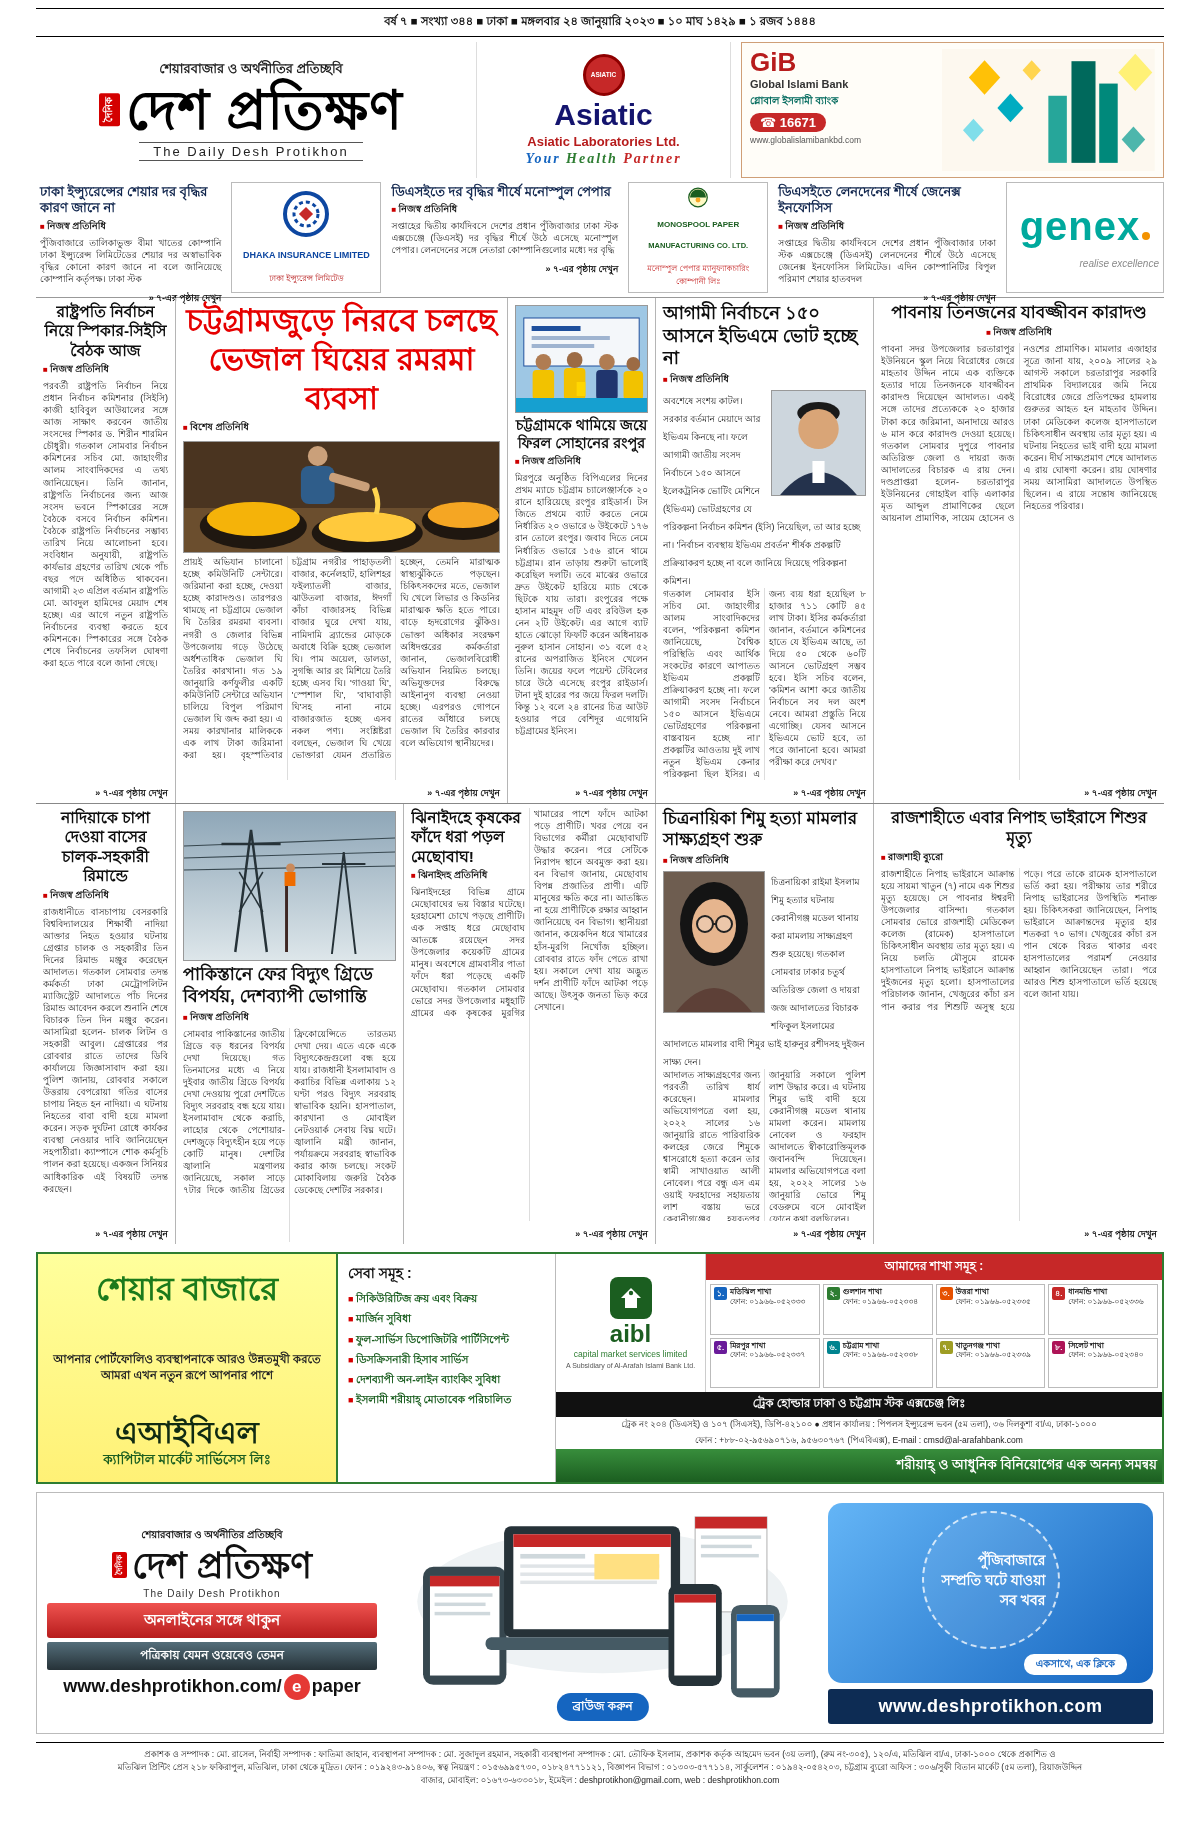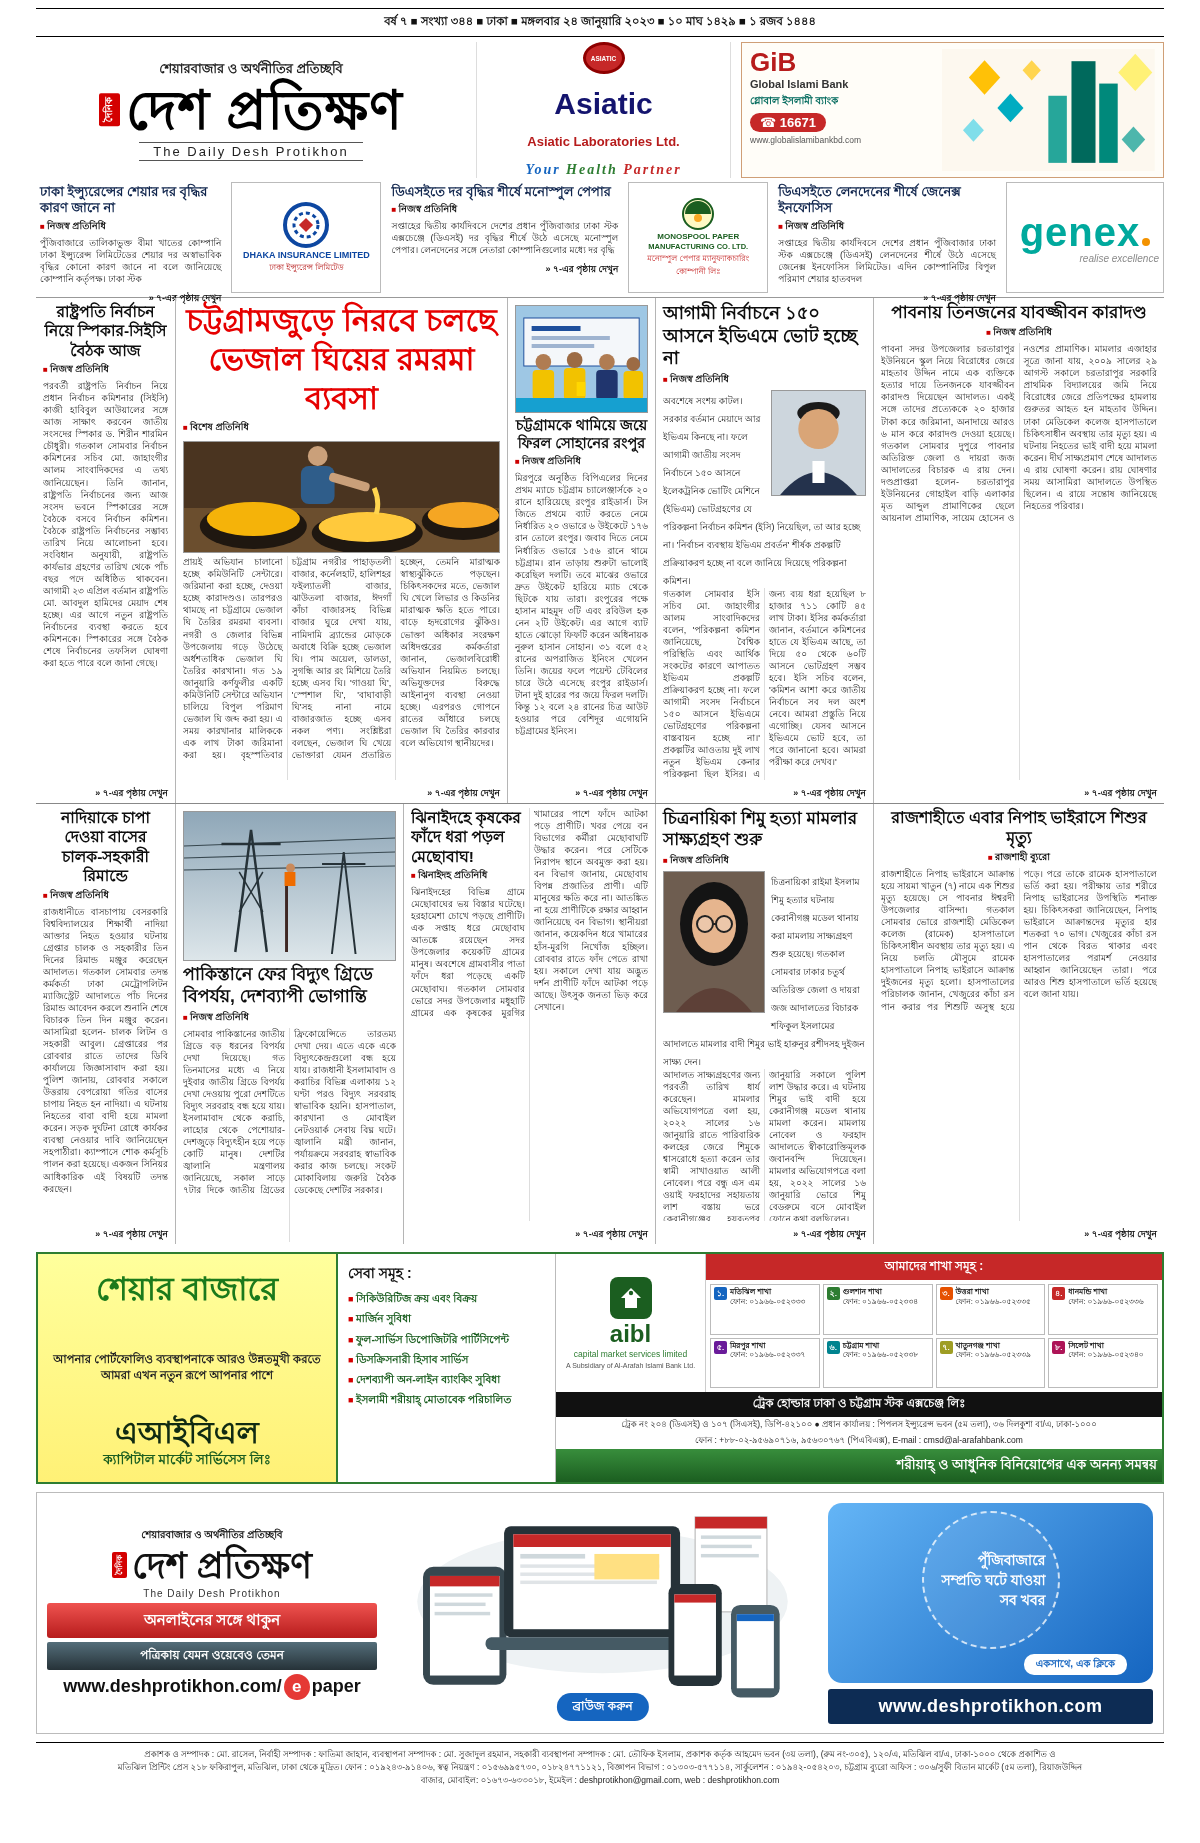--- a/index.html
+++ b/index.html
@@ -11,21 +11,21 @@
   .dateline{border-top:1.5px solid #000;border-bottom:1.5px solid #000;text-align:center;font-size:11.5px;font-weight:bold;padding:4px 0}
 
   
   .masthead-row{display:flex;gap:10px;height:136px;margin:5px 0 4px;align-items:stretch}
   .masthead{width:430px;text-align:center;display:flex;flex-direction:column;justify-content:center}
   .m-tagline{font-size:13px;font-weight:bold;color:#222}
   .m-title-row{display:flex;align-items:center;justify-content:center;gap:6px;margin:2px 0}
   .daily-chip{background:#d40000;color:#fff;font-size:10px;font-weight:bold;writing-mode:vertical-rl;transform:rotate(180deg);padding:4px 2px;border-radius:2px}
   .m-title{font-size:54px;font-weight:bold;color:#000;line-height:1.05;letter-spacing:1px}
   .m-sub{font-size:13px;letter-spacing:2px;color:#222;border-top:1px solid #555;border-bottom:1px solid #555;display:inline-block;margin:2px auto 0;padding:1px 14px}
-  .ad-asiatic{width:255px;border-left:1px solid #ddd;border-right:1px solid #ddd;display:flex;flex-direction:column;align-items:center;justify-content:center;gap:13px}
+  .ad-asiatic{width:255px;border-left:1px solid #ddd;border-right:1px solid #ddd;display:flex;flex-direction:column;align-items:center;justify-content:center;gap:2px}
   .asiatic-circle{width:42px;height:42px;border-radius:50%;background:#c62828;border:3px solid #8e0000;color:#fff;font-size:6.5px;font-weight:bold;display:flex;align-items:center;justify-content:center}
   .asiatic-brand{font-size:30px;font-weight:bold;color:#14146e}
   .asiatic-co{font-size:13px;font-weight:bold;color:#b71c1c}
   .asiatic-slogan{font-family:"Liberation Serif",serif;font-style:italic;font-size:14px;font-weight:bold;letter-spacing:2px}
   .sl1{color:#1565c0}.sl2{color:#2e7d32}.sl3{color:#c62828}
   .ad-gib{flex:1;border:1px solid #cf9f77;display:flex;padding:6px 8px;gap:6px;background:#fffdf8}
   .gib-left{width:46%;display:flex;flex-direction:column;gap:3px}
   .gib-logo{font-size:26px;font-weight:bold;color:#b71c1c;line-height:1}
   .gib-name{font-size:11px;font-weight:bold;color:#333}
   .gib-name-bn{font-size:10px;color:#00695c;font-weight:bold}
@@ -34,21 +34,21 @@
   .gib-art{flex:1}
 
   
   .briefs-row{display:flex;gap:6px;height:116px;border-bottom:1px solid #999;padding-bottom:4px}
   .brief{padding:2px 4px}
   .brief-h{font-size:13px;font-weight:bold;color:#10254d;line-height:1.25;margin-bottom:2px}
   .byline{font-size:9.5px;font-weight:bold;margin:2px 0 3px}
   .byline::before{content:"■ ";color:#cc0000;font-size:8px}
   .bt{font-size:9px;line-height:1.34;text-align:justify;color:#1a1a1a}
   .more{font-size:9px;font-weight:bold;text-align:right;margin-top:6px;white-space:nowrap}
-  .logo-cell{border:1px solid #bbb;display:flex;flex-direction:column;align-items:center;justify-content:center;gap:1px;padding:4px;text-align:center}
+  .logo-cell{border:1px solid #bbb;display:flex;flex-direction:column;align-items:center;justify-content:center;gap:12px;padding:4px;text-align:center}
   .c-dhaka{width:150px}.c-mono{width:140px}.c-genex{width:158px}
   .dh-name{font-size:9px;font-weight:bold;color:#0d47a1}
   .dh-bn{font-size:8px;color:#b71c1c}
   .mono-l1{font-size:8px;font-weight:bold;color:#1b5e20}
   .mono-l2{font-size:7.5px;font-weight:bold;color:#1b5e20}
   .mono-bn{font-size:8px;color:#c62828}
   .genex-name{font-size:40px;font-weight:bold;color:#00a99d;letter-spacing:1px;line-height:1}
   .genex-dot{display:inline-block;width:8px;height:8px;border-radius:50%;background:#f39200;margin-left:2px}
   .genex-slogan{font-size:10px;color:#8a8a8a;align-self:flex-end;font-style:italic}
   .b1{flex:1}.b2{flex:1.25}.b3{flex:1.2}
@@ -397,21 +397,21 @@
           <span class="bt">চিত্রনায়িকা রাইমা ইসলাম শিমু হত্যার ঘটনায় কেরানীগঞ্জ মডেল থানায় করা মামলায় সাক্ষ্যগ্রহণ শুরু হয়েছে। গতকাল সোমবার ঢাকার চতুর্থ অতিরিক্ত জেলা ও দায়রা জজ আদালতের বিচারক শফিকুল ইসলামের আদালতে মামলার বাদী শিমুর ভাই হারুনুর রশীদসহ দুইজন সাক্ষ্য দেন।</span>
         </div>
         <div class="bt cols2 grow">আদালত সাক্ষ্যগ্রহণের জন্য পরবর্তী তারিখ ধার্য করেছেন। মামলার অভিযোগপত্রে বলা হয়, ২০২২ সালের ১৬ জানুয়ারি রাতে পারিবারিক কলহের জেরে শিমুকে শ্বাসরোধে হত্যা করেন তার স্বামী সাখাওয়াত আলী নোবেল। পরে বন্ধু এস এম ওয়াই ফরহাদের সহায়তায় লাশ বস্তায় ভরে কেরানীগঞ্জের হযরতপুর এলাকায় ফেলে দেন। ১৭ জানুয়ারি সকালে পুলিশ লাশ উদ্ধার করে। এ ঘটনায় শিমুর ভাই বাদী হয়ে কেরানীগঞ্জ মডেল থানায় মামলা করেন। মামলায় নোবেল ও ফরহাদ আদালতে স্বীকারোক্তিমূলক জবানবন্দি দিয়েছেন। মামলার অভিযোগপত্রে বলা হয়, ২০২২ সালের ১৬ জানুয়ারি ভোরে শিমু বেডরুমে বসে মোবাইল ফোনে কথা বলছিলেন।</div>
         <div class="more">» ৭-এর পৃষ্ঠায় দেখুন</div>
       </div>
     </div>
 
     <div class="col">
       <div class="art">
         <div class="hd h-nipah">রাজশাহীতে এবার নিপাহ ভাইরাসে শিশুর মৃত্যু</div>
-        <div class="byline" style="text-align:center">রাজশাহী ব্যুরো</div>
+        <div class="byline" style="">রাজশাহী ব্যুরো</div>
         <div class="bt cols2 grow">রাজশাহীতে নিপাহ ভাইরাসে আক্রান্ত হয়ে সায়মা খাতুন (৭) নামে এক শিশুর মৃত্যু হয়েছে। সে পাবনার ঈশ্বরদী উপজেলার বাসিন্দা। গতকাল সোমবার ভোরে রাজশাহী মেডিকেল কলেজ (রামেক) হাসপাতালে চিকিৎসাধীন অবস্থায় তার মৃত্যু হয়। এ নিয়ে চলতি মৌসুমে রামেক হাসপাতালে নিপাহ ভাইরাসে আক্রান্ত দুইজনের মৃত্যু হলো। হাসপাতালের পরিচালক জানান, খেজুরের কাঁচা রস পান করার পর শিশুটি অসুস্থ হয়ে পড়ে। পরে তাকে রামেক হাসপাতালে ভর্তি করা হয়। পরীক্ষায় তার শরীরে নিপাহ ভাইরাসের উপস্থিতি শনাক্ত হয়। চিকিৎসকরা জানিয়েছেন, নিপাহ ভাইরাসে আক্রান্তদের মৃত্যুর হার শতকরা ৭০ ভাগ। খেজুরের কাঁচা রস পান থেকে বিরত থাকার এবং হাসপাতালের পরামর্শ নেওয়ার আহ্বান জানিয়েছেন তারা। পরে আরও শিশু হাসপাতালে ভর্তি হয়েছে বলে জানা যায়।</div>
         <div class="more">» ৭-এর পৃষ্ঠায় দেখুন</div>
       </div>
     </div>
   </div>
 
   <div class="ad-aibl">
     <div class="aibl-left">
       <div class="aibl-title">শেয়ার বাজারে</div>
       <div class="aibl-desc">আপনার পোর্টফোলিও ব্যবস্থাপনাকে আরও উন্নতমুখী করতে আমরা এখন নতুন রূপে আপনার পাশে</div>

